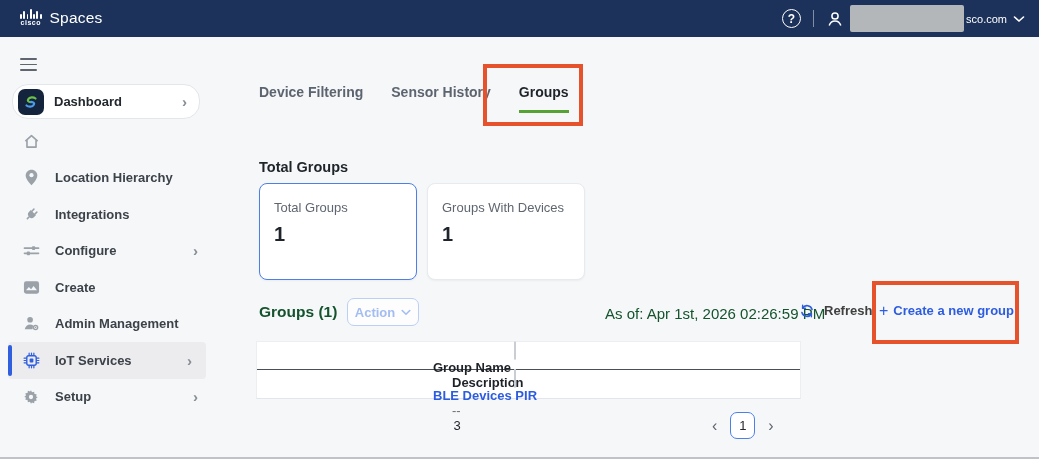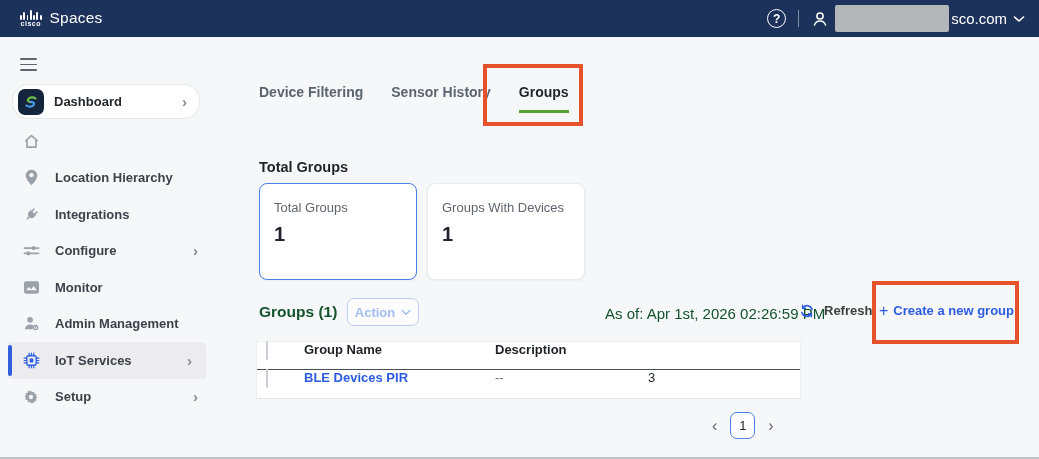--- a/index.html
+++ b/index.html
@@ -12,39 +12,39 @@
     color: #23272e;
   }
   
   .topbar {
     position: absolute; top: 0; left: 0; width: 1039px; height: 37px;
     background: #1d325b;
     display: flex; align-items: center;
     padding: 0 14px 0 20px;
     color: #fff;
   }
-  .brand { display: flex; align-items: center; gap: 8px; }
+  .brand { display: flex; align-items: flex-start; gap: 8px; }
   .cisco-logo { display: flex; flex-direction: column; align-items: center; }
   .cisco-bars { display: flex; align-items: flex-end; gap: 1.5px; height: 10px; }
   .cisco-bars i { display: block; width: 1.8px; background: #fff; border-radius: 1px; }
   .cisco-word { font-size: 7px; font-weight: 700; letter-spacing: .5px; line-height: 7px; }
   .brand-name { font-size: 15.5px; font-weight: 400; letter-spacing: .2px; padding-bottom: 1px; }
   .topbar-right { margin-left: auto; display: flex; align-items: center; gap: 12px; }
   .help-circle {
     width: 19px; height: 19px; border: 1.6px solid #fff; border-radius: 50%;
     display: flex; align-items: center; justify-content: center;
     font-size: 12px; font-weight: 700; cursor: pointer;
   }
   .top-divider { width: 1px; height: 17px; background: rgba(255,255,255,.45); }
   .account { display: flex; align-items: center; gap: 6px; cursor: pointer; }
   .redacted {
     width: 114px; height: 27px; background: #b4b7ba; border-radius: 2px;
     margin-right: 2px;
   }
-  .email-frag { font-size: 15px; color: #fff; margin-left: -6px; }
+  .email-frag { font-size: 11px; color: #fff; margin-left: -6px; }
   
   .hamburger { position: absolute; left: 20px; top: 55px; width: 17px; cursor: pointer; }
   .hamburger i { display: block; height: 1.8px; background: #5f6670; margin: 3.4px 0; border-radius: 1px; }
   .dash-card {
     position: absolute; left: 12px; top: 84px; width: 188px; height: 35px;
     background: #fff; border: 1px solid #e3e6ea; border-radius: 16px;
     display: flex; align-items: center; padding: 0 12px 0 5px; gap: 10px; cursor: pointer;
   }
   .dash-logo {
     width: 26px; height: 26px; border-radius: 7px; background: #14243c;
@@ -96,21 +96,21 @@
     position: absolute; left: 800px; top: 303px; display: flex; align-items: center; gap: 10px;
     font-size: 13px; font-weight: 700; color: #404040; cursor: pointer;
   }
   .create-link {
     position: absolute; left: 879px; top: 303px; display: flex; align-items: center; gap: 5px;
     font-size: 13px; font-weight: 700; color: #2c5ce0; cursor: pointer; white-space: nowrap;
   }
   .plus-glyph { font-size: 16px; font-weight: 500; line-height: 14px; }
   
   .grid { position: absolute; left: 256px; top: 341px; width: 545px; background: #fff; border: 1px solid #eceef1; border-bottom: 1px solid #e2e5e9; }
-  .grid-row { display: flex; align-items: flex-start; height: 28px; }
+  .grid-row { display: flex; align-items: center; height: 28px; flex-direction: column; }
   .grid-head { border-bottom: 1px solid #4a4f55; }
   .cell-check { width: 47px; padding-left: 9px; }
   .checkbox { width: 17px; height: 17px; border: 1.5px solid #c9ced4; border-radius: 4px; background: #fff; cursor: pointer; }
   .cell-name { width: 191px; font-size: 13px; }
   .cell-desc { width: 153px; font-size: 13px; }
   .cell-count { width: 150px; font-size: 13px; }
   .grid-head .cell-name, .grid-head .cell-desc, .grid-head .cell-count { font-weight: 700; color: #1e2227; }
   .row-link { color: #2c5ce0; font-weight: 700; cursor: pointer; }
   .muted { color: #6b7076; }
   
@@ -225,21 +225,21 @@
     <span class="side-chevron">›</span>
   </div>
 
   <div class="nav-item">
     <span class="nav-icon">
       <svg width="17" height="15" viewBox="0 0 18 15" fill="#9aa1a9">
           <rect x="1" y="1" width="16" height="13" rx="2.4" fill="#9aa1a9"></rect>
           <path d="M3.2 10.5l3-3.6 2.4 2.4 2.6-3.4 3.6 4.6z" fill="#f6f7f8"></path>
         </svg>
     </span>
-    <span class="nav-label">Monitor</span>
+    <span class="nav-label">Create</span>
   </div>
 
   <div class="nav-item">
     <span class="nav-icon">
       <svg width="17" height="17" viewBox="0 0 18 18" fill="#9aa1a9">
           <circle cx="7.5" cy="5" r="3"></circle>
           <path d="M1.8 15.2c.8-3.5 3-5.2 5.7-5.2 1.2 0 2.3.3 3.2 1l-.6 4.2z"></path>
           <circle cx="13.3" cy="13.3" r="2.2" fill="none" stroke="#9aa1a9" stroke-width="1.5"></circle>
           <circle cx="13.3" cy="13.3" r="0.8"></circle>
         </svg>

